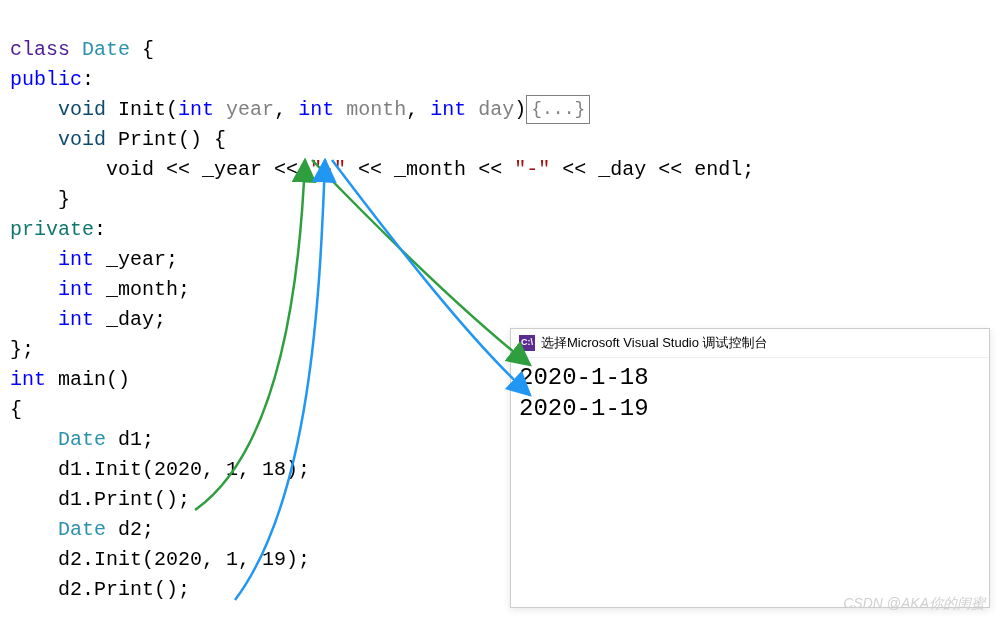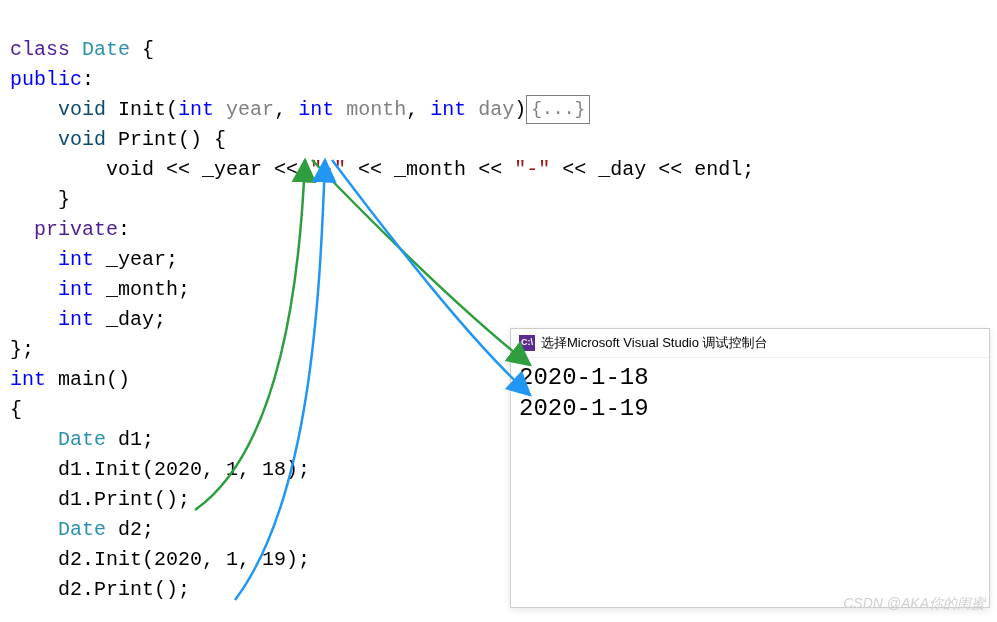--- a/index.html
+++ b/index.html
@@ -17,21 +17,21 @@
       width: 997px;
       height: 622px;
       overflow: hidden;
     }
     .code-area {
       padding: 5px 10px;
       white-space: pre;
     }
     .kw-class { color: #4c1d95; }
     .kw-public { color: #0000ff; }
-    .kw-private { color: #4c1d95; margin-left: 24px; }
+    .kw-private { color: #0f766e; }
     .kw-void { color: #0c4a6e; }
     .kw-int { color: #0000ff; }
     .type-name { color: #2b91af; }
     .string { color: #a31515; }
     .param { color: #808080; }
     .fold-box {
       display: inline-block;
       border: 1px solid #808080;
       padding: 0 4px;
       color: #808080;

